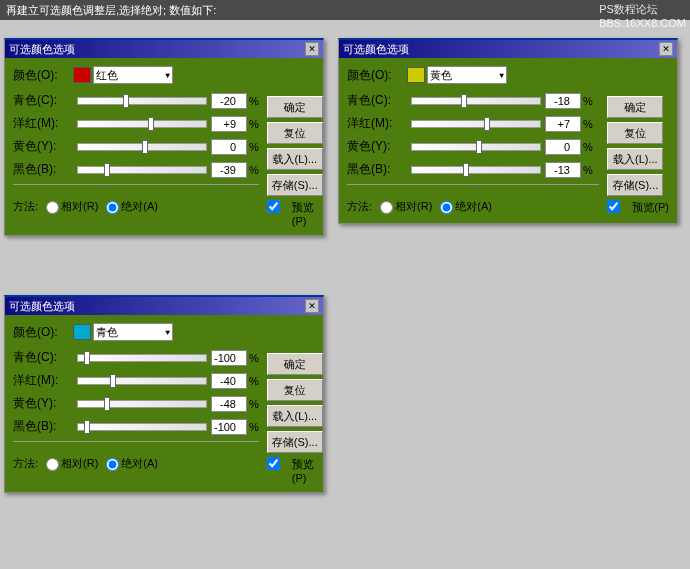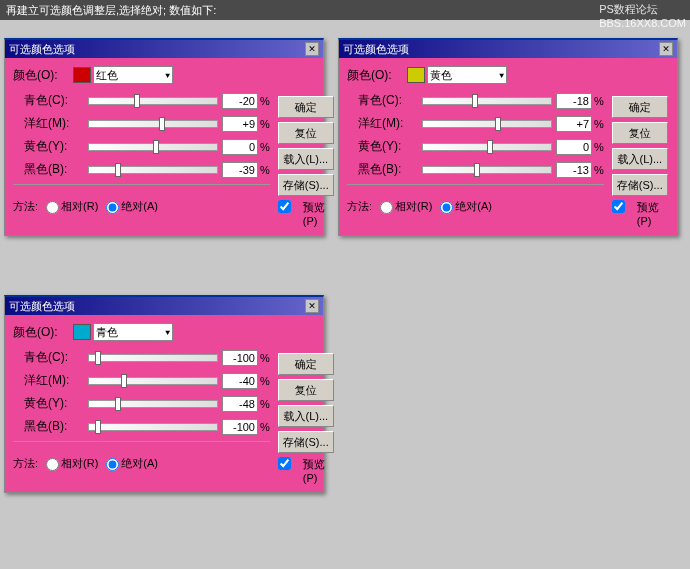--- a/index.html
+++ b/index.html
@@ -32,21 +32,21 @@
       top: 2px;
       right: 4px;
       color: #fff;
       font-size: 11px;
       opacity: 0.85;
     }
 
     
     .dialog {
       position: absolute;
-      background: #ec4899;
+      background: #4d7c0f;
       border: 1px solid #888;
       border-top: 2px solid #003399;
       box-shadow: 2px 2px 4px rgba(0,0,0,0.4);
     }
 
     .dialog-titlebar {
       background: linear-gradient(to right, #0a0a82, #6666cc);
       color: #fff;
       font-size: 11px;
       padding: 2px 4px;
@@ -126,21 +126,21 @@
       top: -4px;
     }
 
     .value-input {
       width: 36px;
       height: 16px;
       border: 1px solid #888;
       background: #fff;
       text-align: right;
       font-size: 11px;
-      padding-right: 2px;
+      padding-right: 10px;
     }
 
     .percent-label {
       margin-left: 2px;
       font-size: 11px;
     }
 
     .btn {
       width: 56px;
       height: 22px;
@@ -217,21 +217,20 @@
       display: flex;
       flex-direction: column;
       margin-left: 8px;
       padding-top: 4px;
     }
 
     .slider-row {
       display: flex;
       align-items: center;
       margin-bottom: 6px;
-      margin-left: 11px;
     }
 
     .slider-label {
       width: 60px;
       font-size: 12px;
     }
 
     .slider-value-group {
       display: flex;
       align-items: center;

